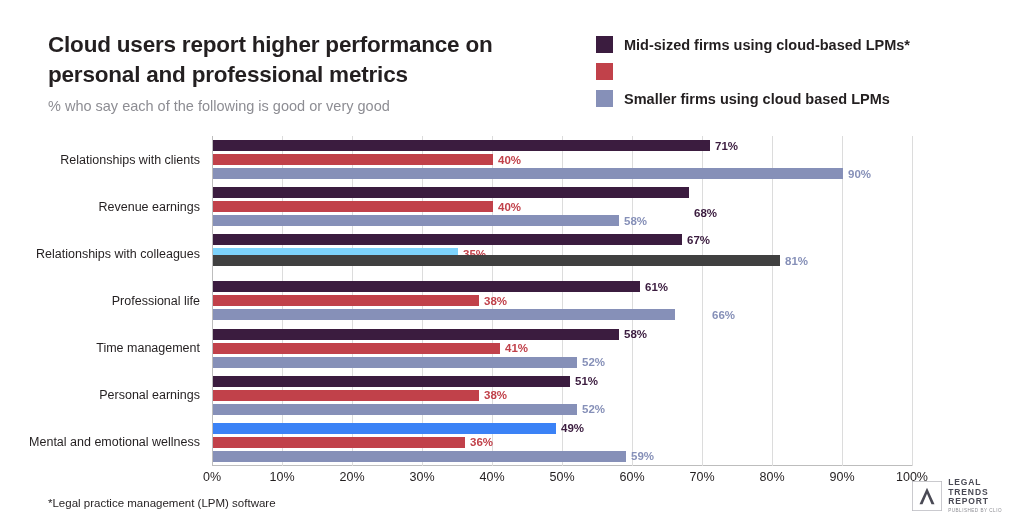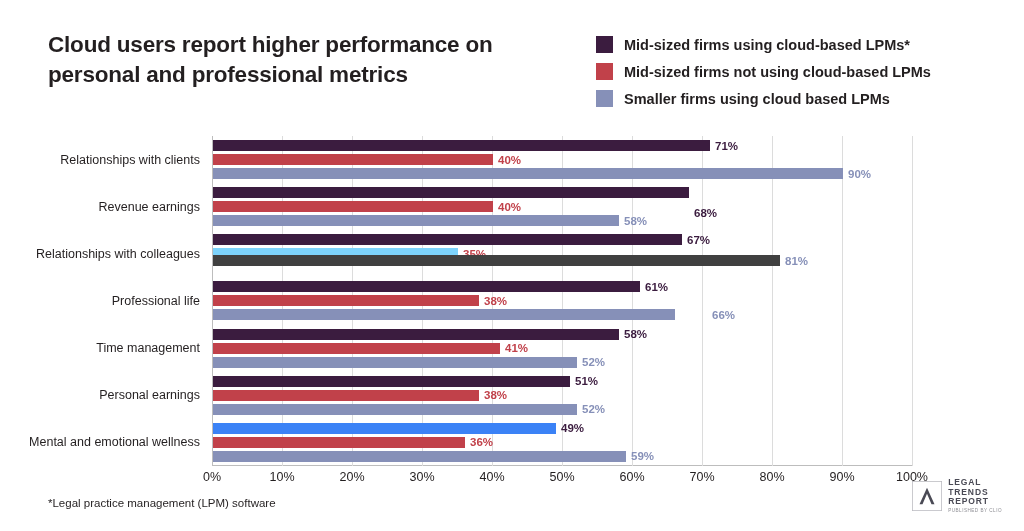--- a/index.html
+++ b/index.html
@@ -176,30 +176,30 @@
     margin-top: 1.5px;
   }
 </style>
 </head>
 <body>
 
 <div id="root">
 
   <div class="header">
     <div class="title">Cloud users report higher performance on personal and professional metrics</div>
+    <div class="subtitle">% who say each of the following is good or very good</div>
   </div>
 
   <div class="legend" id="legend">
       <div class="legend-row">
         <span class="legend-swatch" style="background: rgb(59, 28, 63);"></span>
         <span class="legend-label">Mid-sized firms using cloud-based LPMs*</span>
       </div>
       <div class="legend-row">
         <span class="legend-swatch" style="background: rgb(193, 65, 74);"></span>
-        <span class="legend-label">Mid-sized firms not using cloud-based LPMs</span>
       </div>
       <div class="legend-row">
         <span class="legend-swatch" style="background: rgb(134, 144, 184);"></span>
         <span class="legend-label">Smaller firms using cloud based LPMs</span>
       </div>
     </div>
 
   <div class="plot" id="plot">
     <div class="axis-left"></div>
     <div class="axis-bottom"></div>

